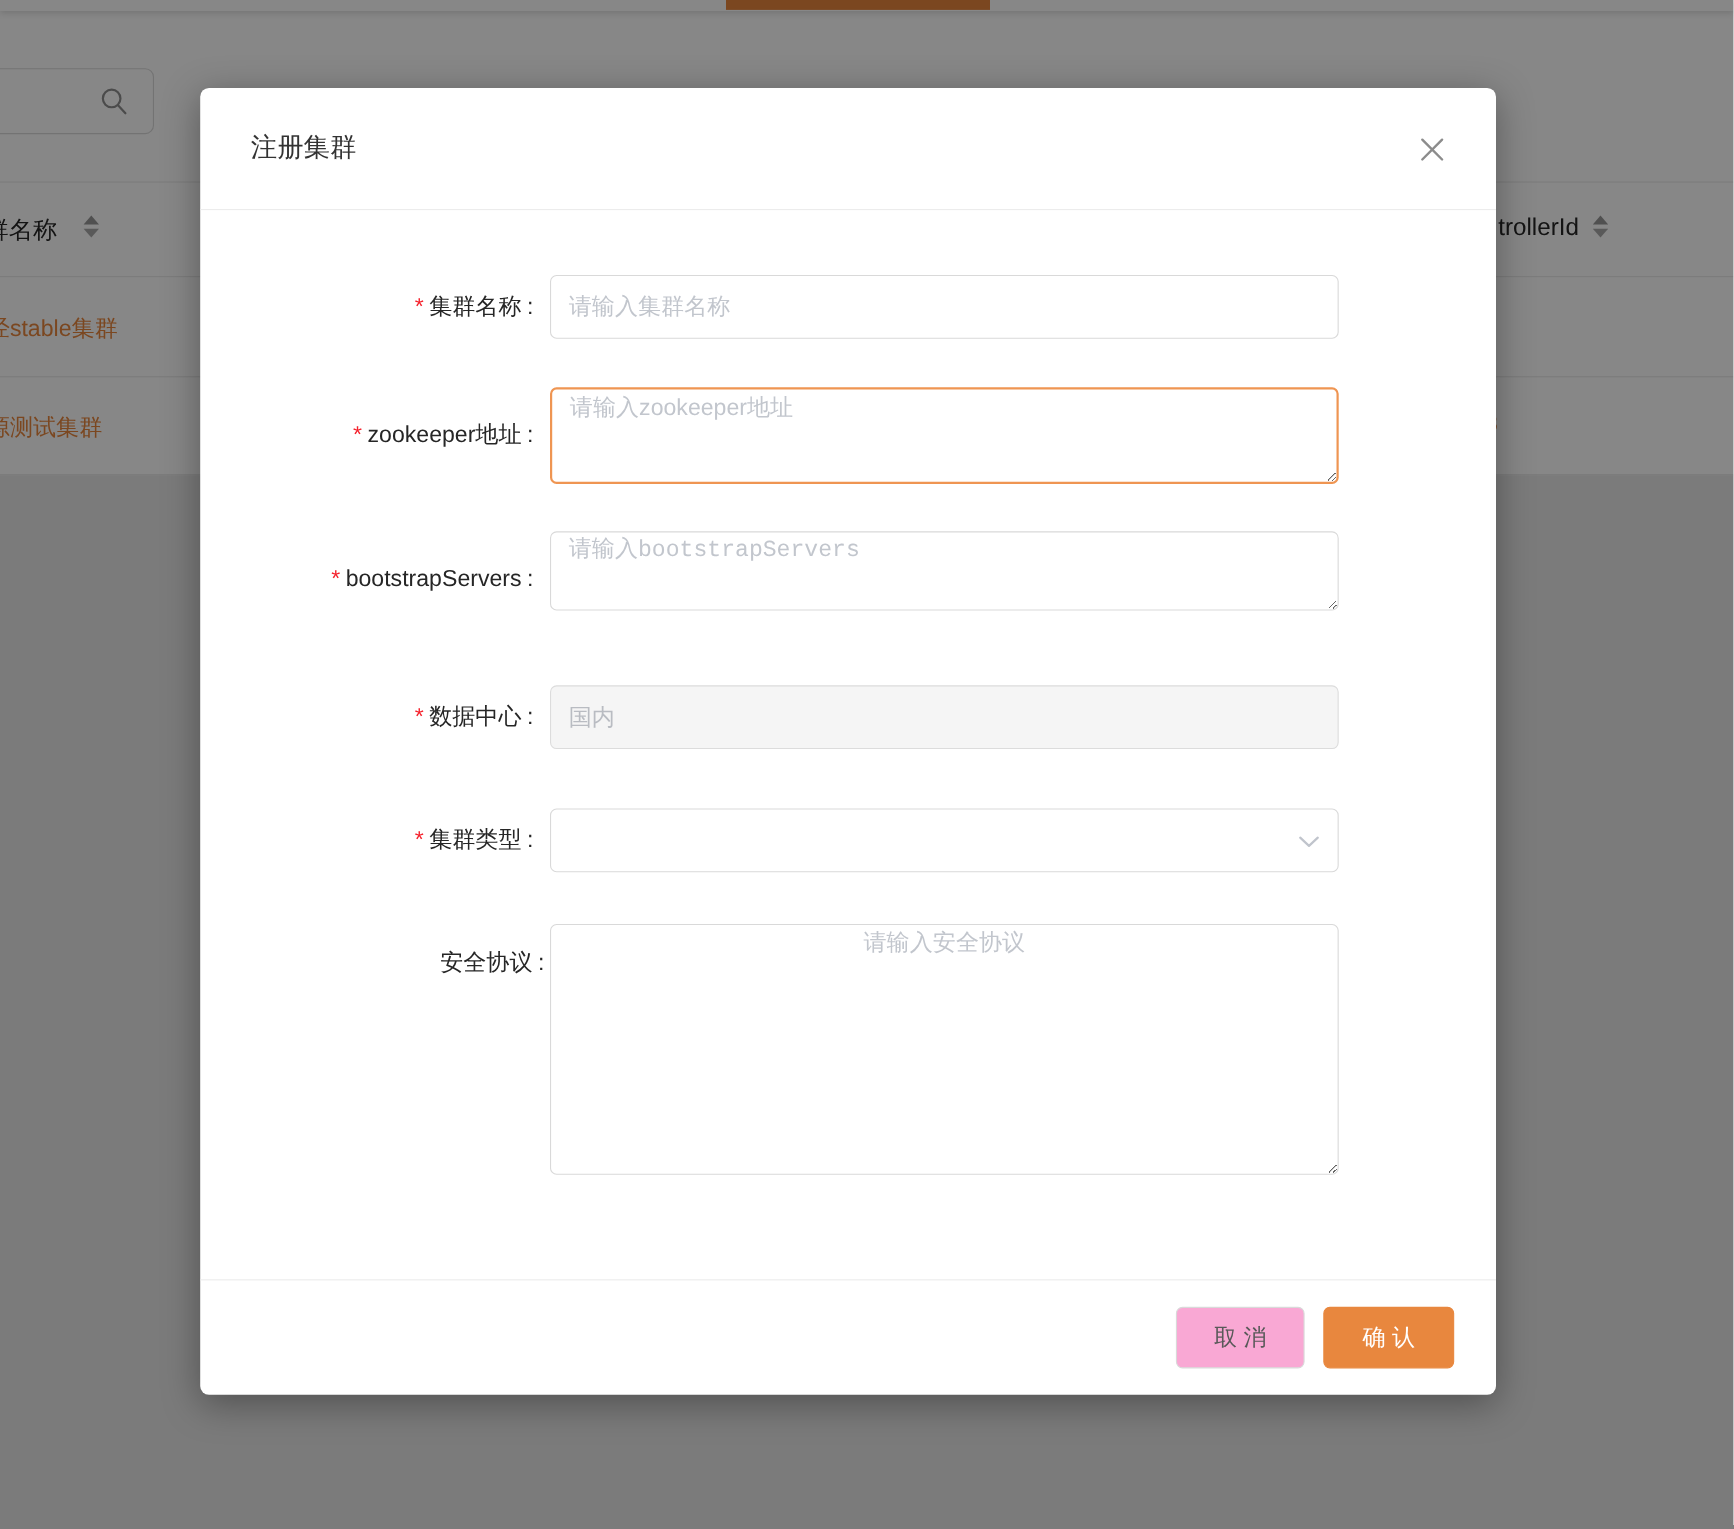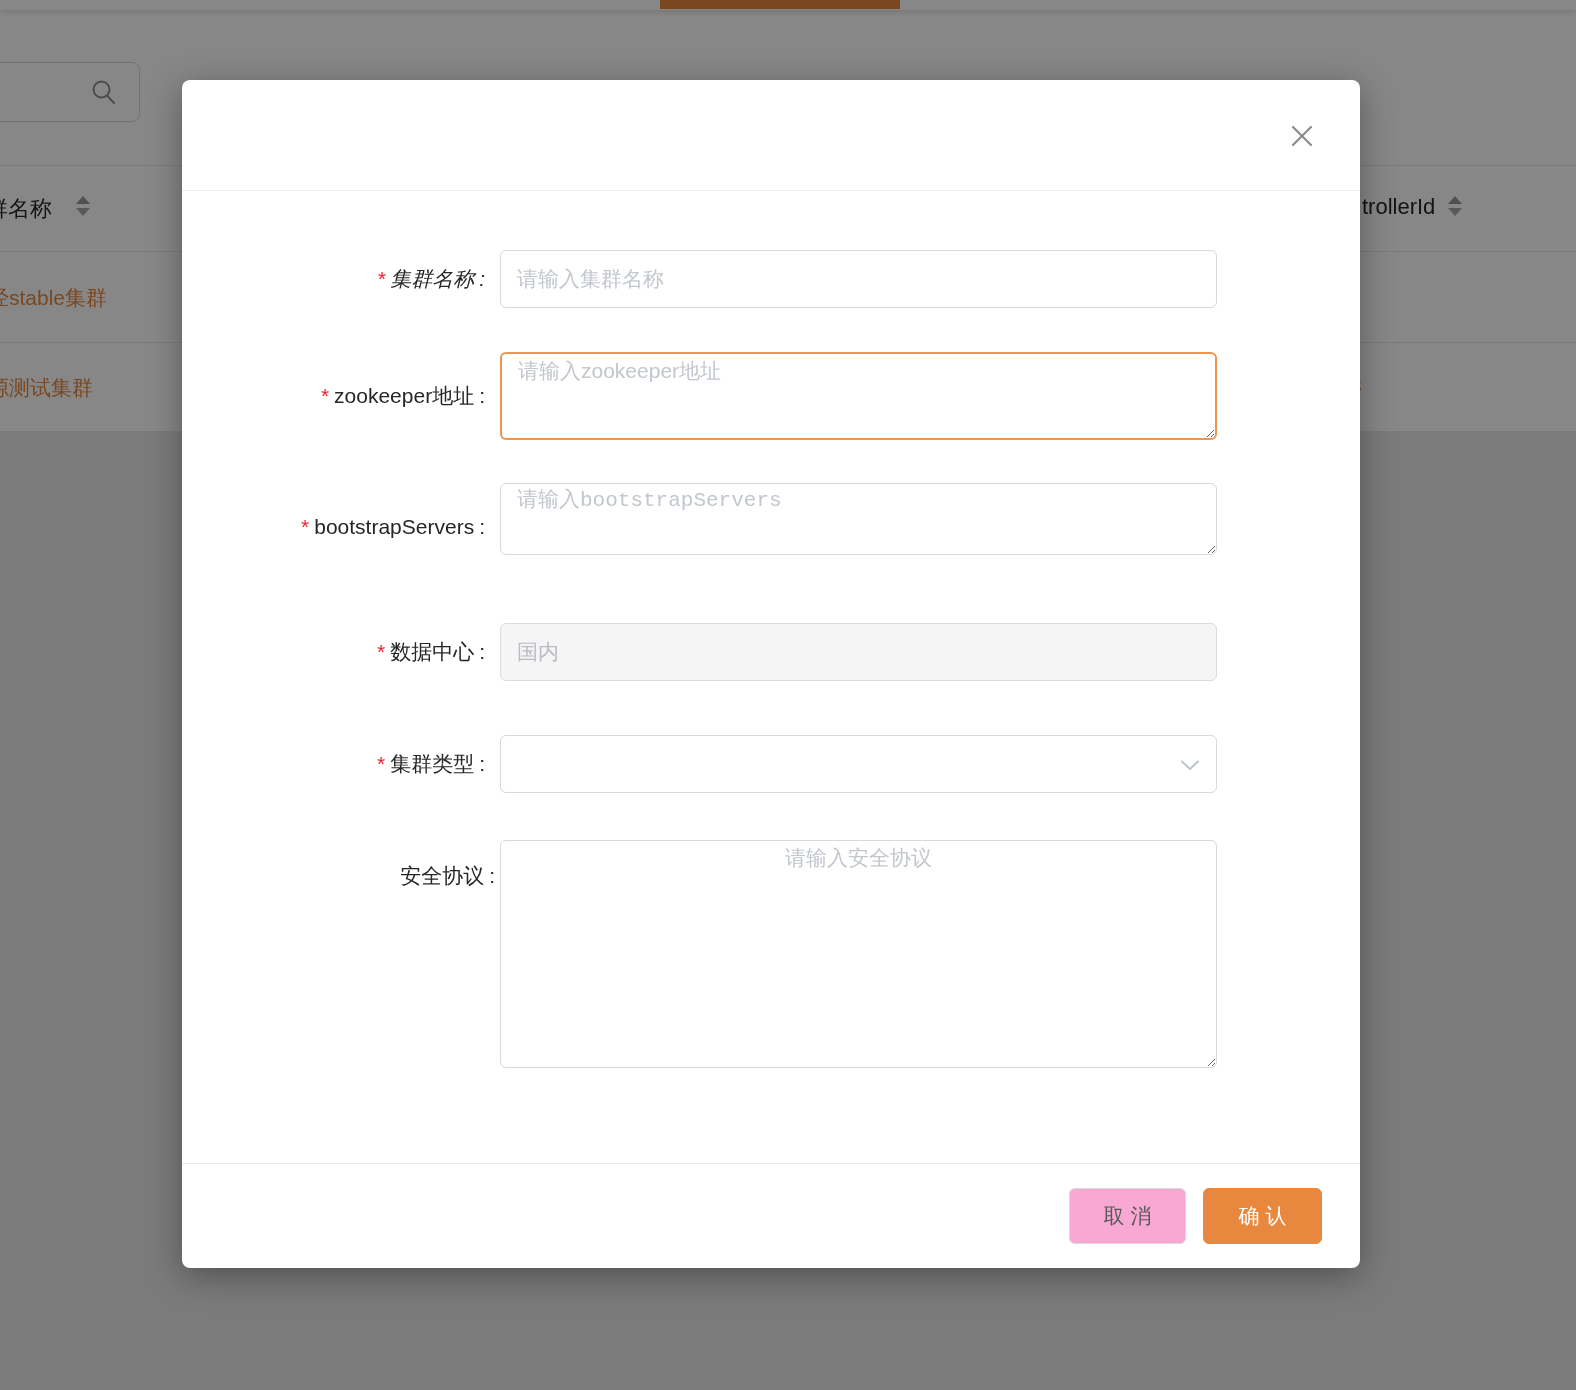--- a/index.html
+++ b/index.html
@@ -44,21 +44,21 @@
   .ctrl{position:absolute;left:318px;top:0;width:717px;}
   .inp,.ta,.sel{box-sizing:border-box;width:717px;border:1px solid #d9d9d9;border-radius:6px;background:#fff;
     font-size:21px;color:#404040;font-family:inherit;outline:none;}
   .inp{height:58px;padding:0 16px;}
   .inp::placeholder,.ta::placeholder{color:#c2c6cd;}
   .ta{padding:2px 16px;resize:both;line-height:1.4;}
   .ta.focus{border:2px solid #ef9552;}
   .inp.disabled{background:#f5f5f5;border-color:#dcdcdc;color:#b9bcc2;}
   .sel{height:58px;position:relative;}
   .sel svg{position:absolute;right:16px;top:24px;}
-  .r1{top:170px;} .r1 .flabel{line-height:58px;font-style:italic;}
+  .r1{top:170px;} .r1 .flabel{line-height:58px;}
   .r2{top:272px;} .r2 .flabel{line-height:88px;} .r2 .ta{height:88px;}
   .r3{top:403px;} .r3 .flabel{line-height:88px;} .r3 .ta{height:72px;font-family:Liberation Mono, monospace;}
   .r4{top:543px;} .r4 .flabel{line-height:58px;}
   .r5{top:655px;} .r5 .flabel{line-height:58px;}
   .r6{top:760px;} .r6 .flabel{padding-top:21px;line-height:30px;padding-left:10px;} .r6 .ta{height:228px;text-align:center;}
 </style>
 </head>
 <body>
 
 <div class="page">
@@ -94,20 +94,21 @@
   <div class="row-link" style="left:-12px;top:284px">经stable集群</div>
   <div class="row-link" style="left:-12px;top:374px">源测试集群</div>
   <div class="row-link" style="left:1350px;top:374px">3</div>
 </div>
 
 <div class="mask"></div>
 
 <div class="modal">
 
   <div class="m-header">
+    <div class="m-title">注册集群</div>
     <div class="m-close">
       <svg width="24" height="24" viewBox="0 0 24 24">
         <line x1="3" y1="3" x2="21" y2="21" stroke="#8c8c8c" stroke-width="2.2" stroke-linecap="round"></line>
         <line x1="21" y1="3" x2="3" y2="21" stroke="#8c8c8c" stroke-width="2.2" stroke-linecap="round"></line>
       </svg>
     </div>
   </div>
 
   <div class="form-row r1">
     <div class="flabel">

